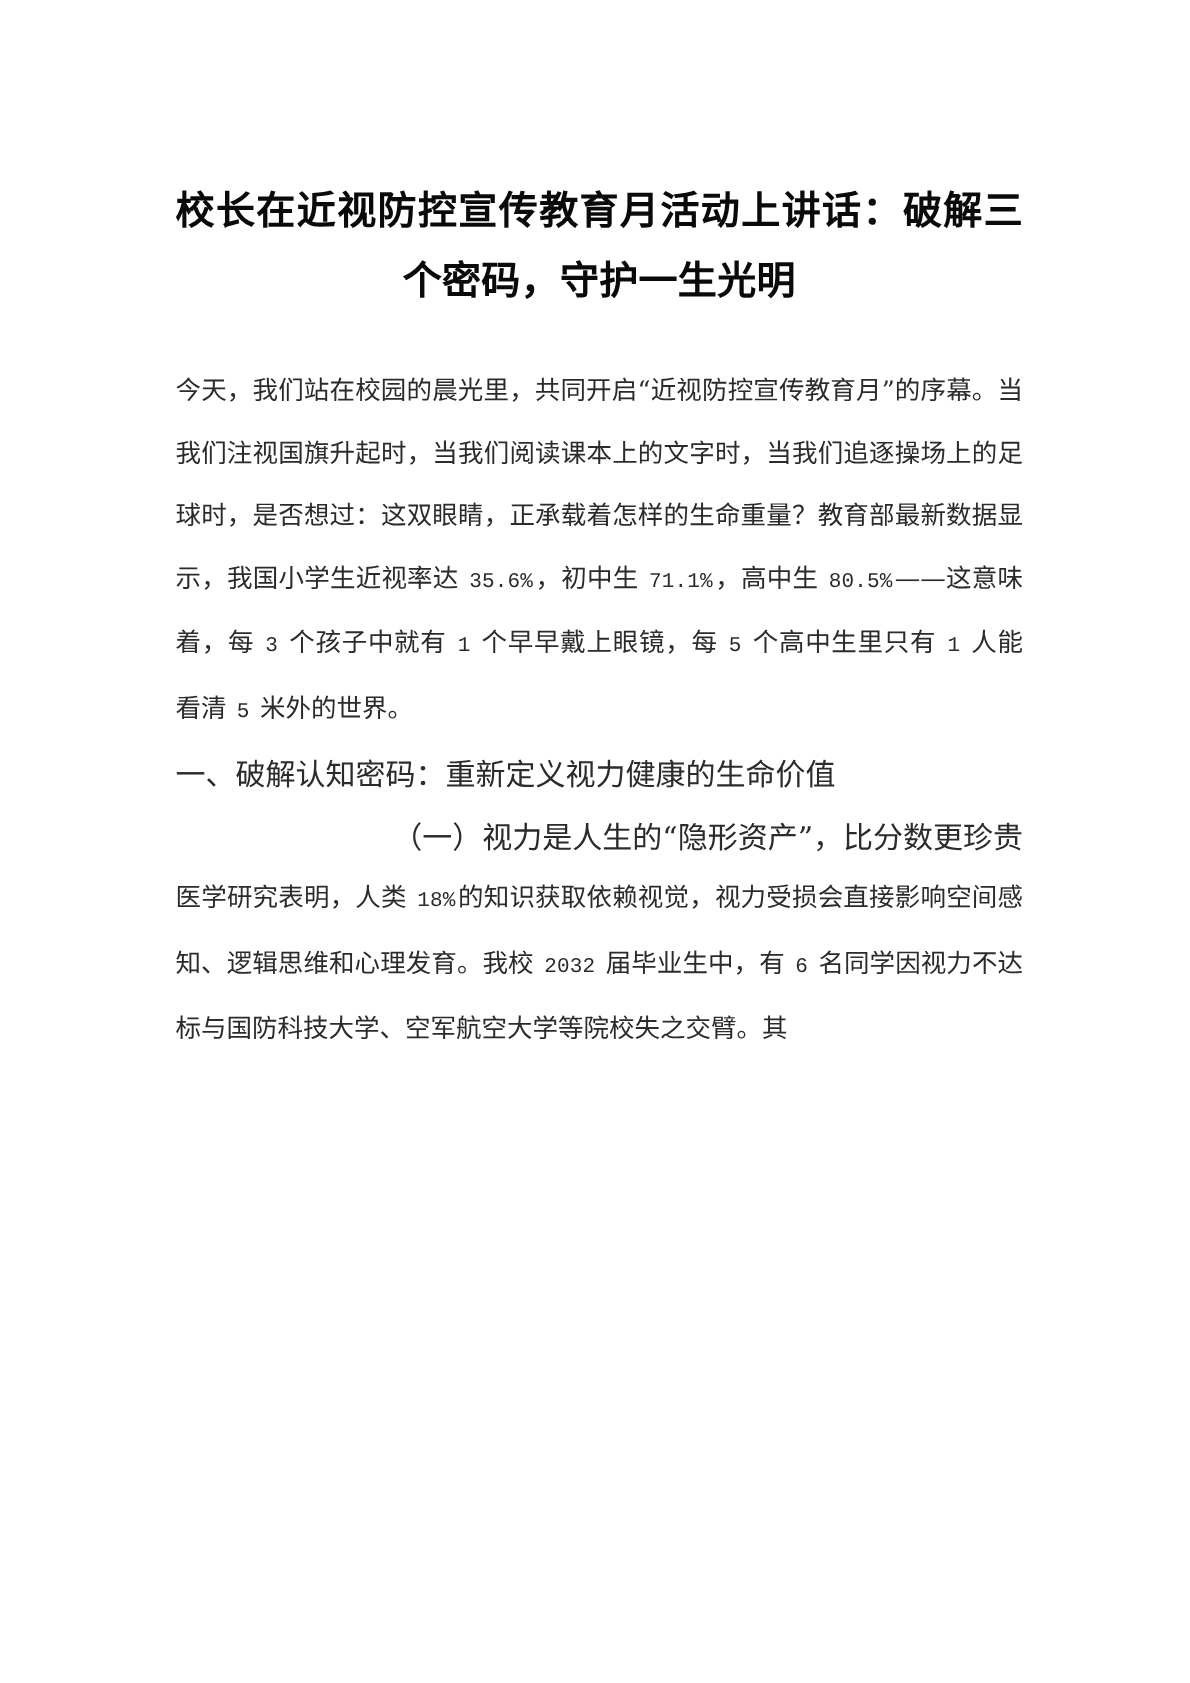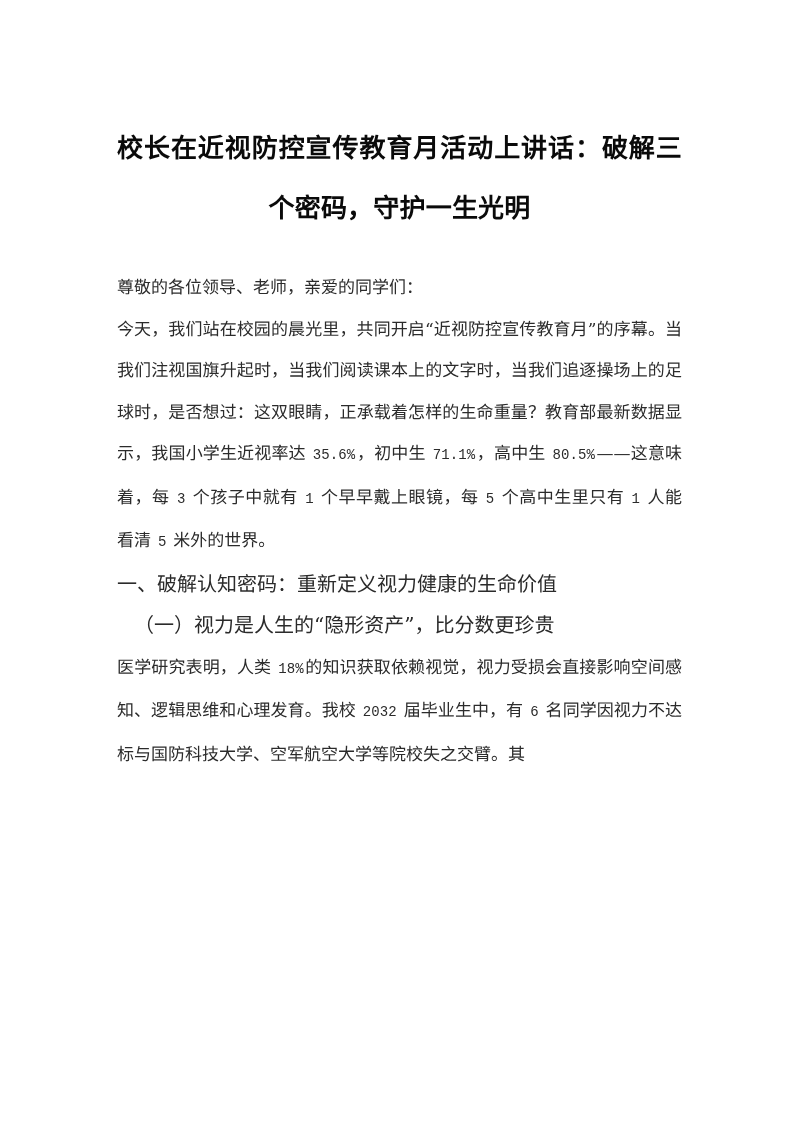--- a/index.html
+++ b/index.html
@@ -24,21 +24,21 @@
     left: 117px;
     top: 118px;
     width: 565px;
   }
 
   
   .doc-title {
     font-family: "DejaVu Serif", "Liberation Serif", serif;
     font-weight: bold;
     font-size: 26px;
-    line-height: 60px;
+    line-height: 47px;
     color: #0a0a0a;
     text-align: justify;
     text-align-last: center;
     letter-spacing: 0.2px;
     margin: 0 0 0 0;
     word-break: break-all;
   }
 
   
   .body-block {
@@ -70,33 +70,33 @@
     font-family: "DejaVu Serif", "Liberation Serif", serif;
     font-size: 20px;
     line-height: 41.5px;
     color: #2b2b2b;
     margin: 0;
     word-break: break-all;
   }
 
   .heading-b {
     text-indent: 17px;
+    text-align: right;
   }
 </style>
 </head>
 <body>
 
 <div class="page">
   <div class="content">
 
     <h1 class="doc-title"><span>校长在近视防控宣传教育月活动上讲话：破解三个密码，守护一生光明</span></h1>
 
     <div class="body-block">
 
-      <p class="para">尊敬的各位领导、老师，亲爱的同学们：</p>
 
 
       <p class="para">今天，我们站在校园的晨光里，共同开启“近视防控宣传教育月”的序幕。当我们注视国旗升起时，当我们阅读课本上的文字时，当我们追逐操场上的足球时，是否想过：这双眼睛，正承载着怎样的生命重量？教育部最新数据显示，我国小学生近视率达 <span class="lat">35.6%</span>，初中生 <span class="lat">71.1%</span>，高中生 <span class="lat">80.5%</span>——这意味着，每 <span class="lat">3</span> 个孩子中就有 <span class="lat">1</span> 个早早戴上眼镜，每 <span class="lat">5</span> 个高中生里只有 <span class="lat">1</span> 人能看清 <span class="lat">5</span> 米外的世界。</p>
 
 
       <p class="heading-a">一、破解认知密码：重新定义视力健康的生命价值</p>
 
       <p class="heading-b">（一）视力是人生的“隐形资产”，比分数更珍贵</p>
 
       <p class="para">医学研究表明，人类 <span class="lat">18%</span>的知识获取依赖视觉，视力受损会直接影响空间感知、逻辑思维和心理发育。我校 <span class="lat">2032</span> 届毕业生中，有 <span class="lat">6</span> 名同学因视力不达标与国防科技大学、空军航空大学等院校失之交臂。其</p>

